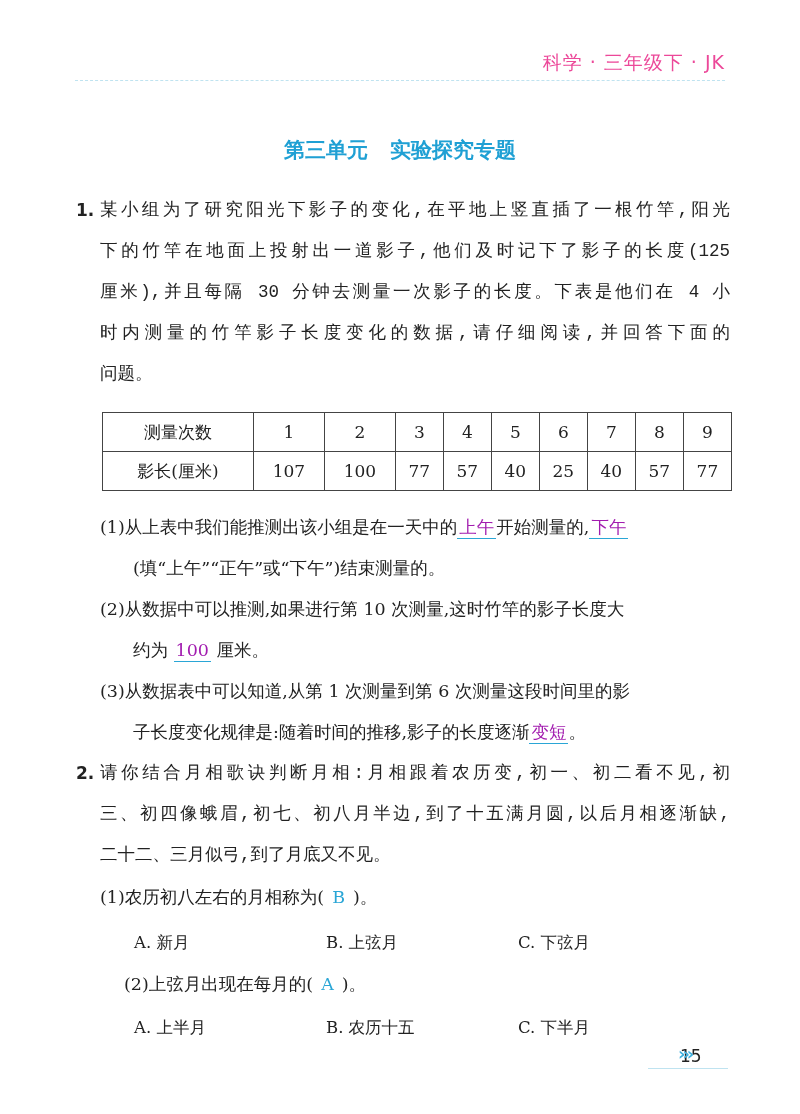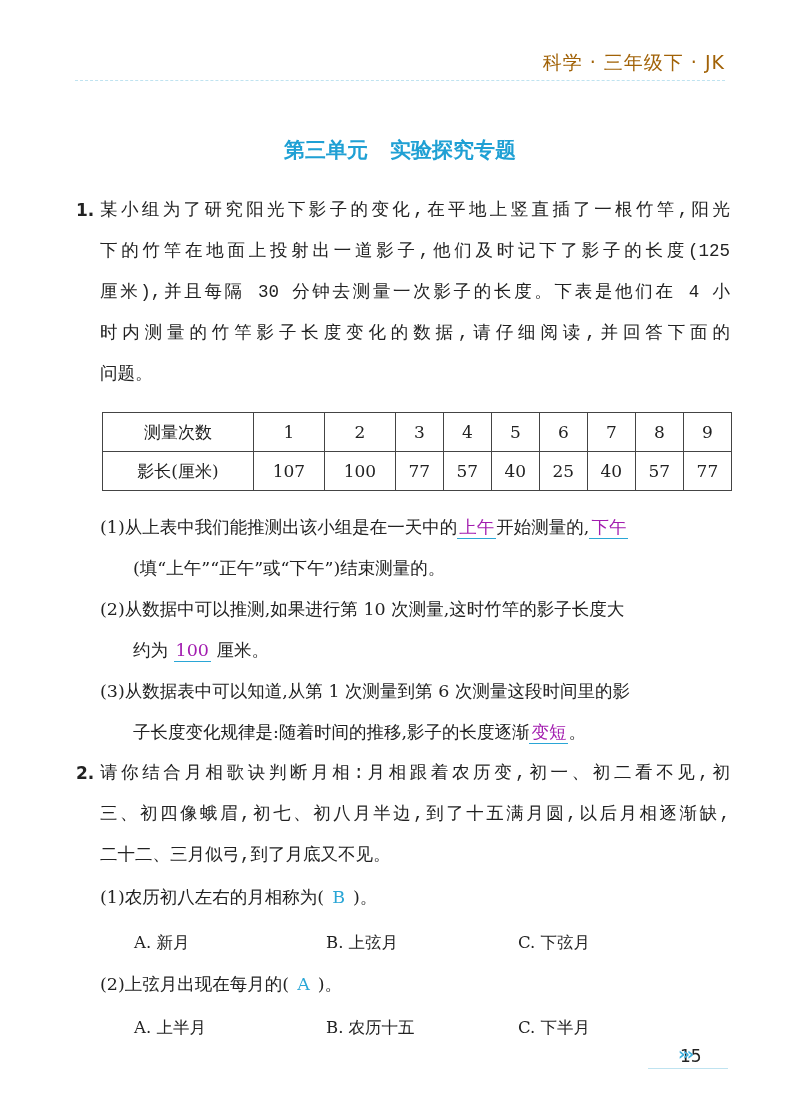--- a/index.html
+++ b/index.html
@@ -7,21 +7,21 @@
     width: 800px; height: 1114px; background: #ffffff; position: relative;
     font-family: "DejaVu Serif", "Liberation Serif", serif; color: #222;
     overflow: hidden;
   }
   .header {
     position: absolute; left: 75px; top: 44px; width: 650px; height: 36px;
     border-bottom: 1px dashed #bfe3f0;
   }
   .header-title {
     position: absolute; right: 0; top: 6px; font-family: "DejaVu Sans", sans-serif;
-    font-size: 19px; color: #a16207; letter-spacing: 1px;
+    font-size: 19px; color: #ec4899; letter-spacing: 1px;
   }
   .unit-title {
     position: absolute; top: 136px; left: 0; width: 800px; text-align: center;
     font-family: "DejaVu Sans", sans-serif; font-size: 21px; color: #1fa0d4; font-weight: bold;
   }
   .unit-title span.gap { display: inline-block; width: 22px; }
   .para {
     position: absolute; left: 100px; width: 630px; font-size: 17.5px; line-height: 41px;
   }
   .qnum {
@@ -136,21 +136,21 @@
 <div class="sub" style="top:877px;">
   <span style="white-space:nowrap;display:block;"><span>(1)</span><span>农历初八左右的月相称为(</span><span class="ans-plain">B</span><span>)。</span></span>
 </div>
 <div class="options" style="top:932px;">
   <span style="left:0;">A. 新月</span>
   <span style="left:192px;">B. 上弦月</span>
   <span style="left:384px;">C. 下弦月</span>
 </div>
 
 <div class="sub" style="top:964px;">
-  <span style="white-space:nowrap;display:block;"><span>(2)</span><span>上弦月出现在每月的(</span><span class="ans-plain">A</span><span>)。</span></span>
+  <span style="white-space:nowrap;display:block;margin-left:24px;"><span>(2)</span><span>上弦月出现在每月的(</span><span class="ans-plain">A</span><span>)。</span></span>
 </div>
 <div class="options" style="top:1017px;">
   <span style="left:0;">A. 上半月</span>
   <span style="left:192px;">B. 农历十五</span>
   <span style="left:384px;">C. 下半月</span>
 </div>
 
 <span class="footer-num">15</span>
 <span class="footer-arrows">›››</span>
 <div class="footer-line"></div>

